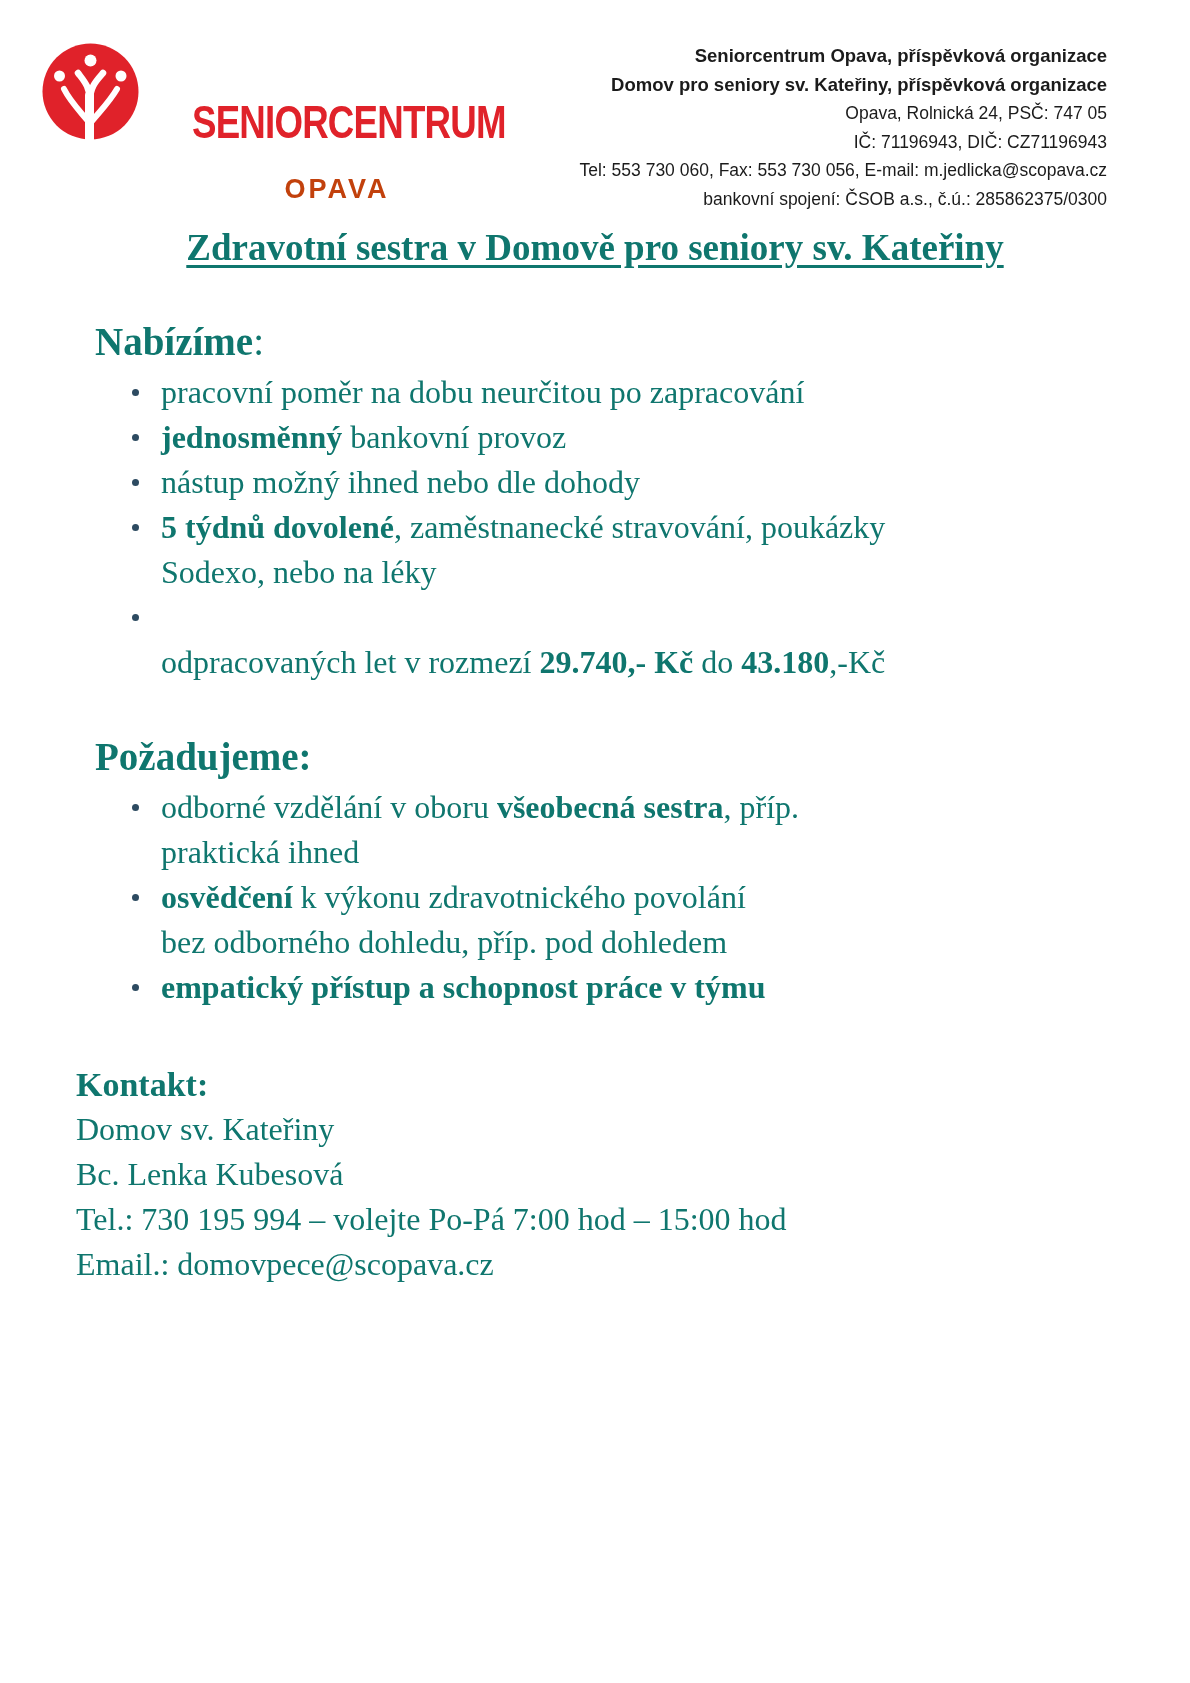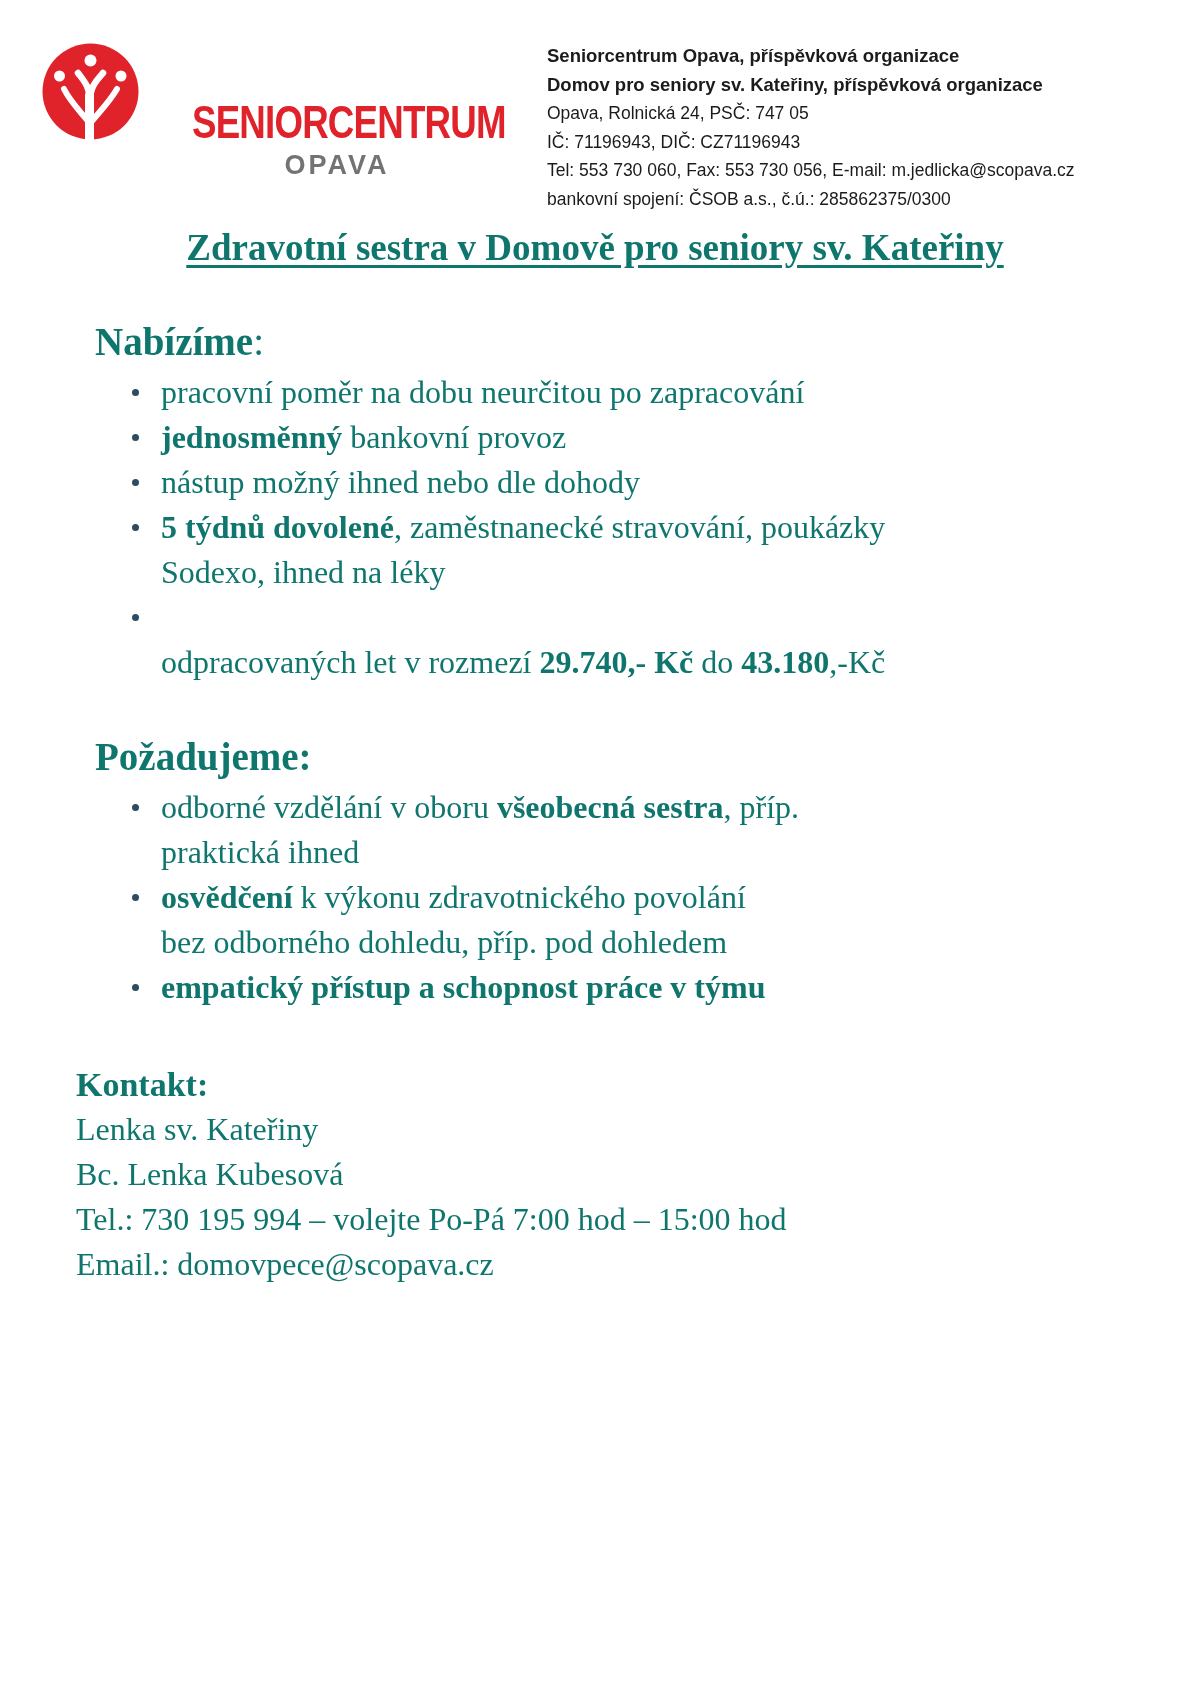--- a/index.html
+++ b/index.html
@@ -25,21 +25,21 @@
   }
   .brand-sub{
     position:absolute;top:107px;left:150px;width:290px;
     text-align:center;
     font-family:"Liberation Sans", sans-serif;
     font-weight:700;font-size:27px;letter-spacing:3px;
   }
   .org{
     position:absolute;top:42px;left:547px;width:560px;
     font-family:"Liberation Sans", sans-serif;
-    font-size:17.5px;line-height:28.5px;color:#1b1b1b;
+    font-size:17.5px;line-height:28.5px;color:#1b1b1b;text-align:right;
   }
   .org .bold{font-weight:700;font-size:18.5px;}
   
   .main{position:absolute;top:226px;left:0;right:0;color:#0f766e;}
   .doc-title{
     text-align:center;
     font-size:37px;font-weight:700;line-height:44px;
     text-decoration:underline;
     text-underline-offset:5px;
     margin:0 0 0 0;
@@ -88,21 +88,21 @@
           <path d="M46 78 C36 66 28 58 22 46" stroke-width="6"></path>
           <path d="M50 78 C60 66 68 58 75 46" stroke-width="6"></path>
         </g>
         <g fill="#ffffff">
           <circle cx="48.5" cy="17.5" r="6"></circle>
           <circle cx="17.5" cy="33" r="5.5"></circle>
           <circle cx="79" cy="33" r="5.5"></circle>
         </g>
       </svg>
       <div class="brand" style="color:#e0222a;">SENIORCENTRUM</div>
-      <div class="brand-sub" style="color:#737373;">OPAVA</div>
+      <div class="brand-sub" style="color:#c2410c;margin-top:24px;">OPAVA</div>
     </div>
 
     <div class="org" id="org-lines">
         <div class="bold">Seniorcentrum Opava, příspěvková organizace</div>
         <div class="bold">Domov pro seniory sv. Kateřiny, příspěvková organizace</div>
         <div>Opava, Rolnická 24, PSČ: 747 05</div>
         <div>IČ: 71196943, DIČ: CZ71196943</div>
         <div>Tel: 553 730 060, Fax: 553 730 056, E-mail: m.jedlicka@scopava.cz</div>
         <div>bankovní spojení: ČSOB a.s., č.ú.: 285862375/0300</div>
       </div>
@@ -113,40 +113,40 @@
     <h1 class="doc-title">Zdravotní sestra v Domově pro seniory sv. Kateřiny</h1>
 
     <div class="section">
       <div class="sec-heading">
         <span class="hb">Nabízíme</span><span>:</span>
       </div>
       <ul class="bullets">
           <li><span>pracovní poměr na dobu neurčitou po zapracování</span></li>
           <li><span class="b">jednosměnný</span><span> bankovní provoz</span></li>
           <li><span>nástup možný ihned nebo dle dohody</span></li>
-          <li><span class="b">5 týdnů dovolené</span><span>, zaměstnanecké stravování, poukázky</span><br><span>Sodexo, ihned na léky</span></li>
+          <li><span class="b">5 týdnů dovolené</span><span>, zaměstnanecké stravování, poukázky</span><br><span>Sodexo, nebo na léky</span></li>
           <li><br><span>odpracovaných let v rozmezí </span><span class="b">29.740,- Kč</span><span> do </span><span class="b">43.180</span><span>,-Kč</span></li>
         </ul>
     </div>
 
     <div class="section">
       <div class="sec-heading">
         <span class="hb">Požadujeme:</span><span></span>
       </div>
       <ul class="bullets">
           <li><span>odborné vzdělání v oboru </span><span class="b">všeobecná sestra</span><span>, příp.</span><br><span>praktická ihned</span></li>
           <li><span class="b">osvědčení</span><span> k výkonu zdravotnického povolání</span><br><span>bez odborného dohledu, příp. pod dohledem</span></li>
           <li><span class="b">empatický přístup a schopnost práce v týmu</span></li>
         </ul>
     </div>
 
     <div class="contact">
       <div class="contact-heading">Kontakt:</div>
       <div id="contact-lines">
-          <div class="contact-line">Lenka sv. Kateřiny</div>
+          <div class="contact-line">Domov sv. Kateřiny</div>
           <div class="contact-line">Bc. Lenka Kubesová</div>
           <div class="contact-line">Tel.: 730 195 994 – volejte Po-Pá 7:00 hod – 15:00 hod</div>
           <div class="contact-line">Email.: domovpece@scopava.cz</div>
         </div>
     </div>
 
   </div>
 </div>
 
 </body></html>

